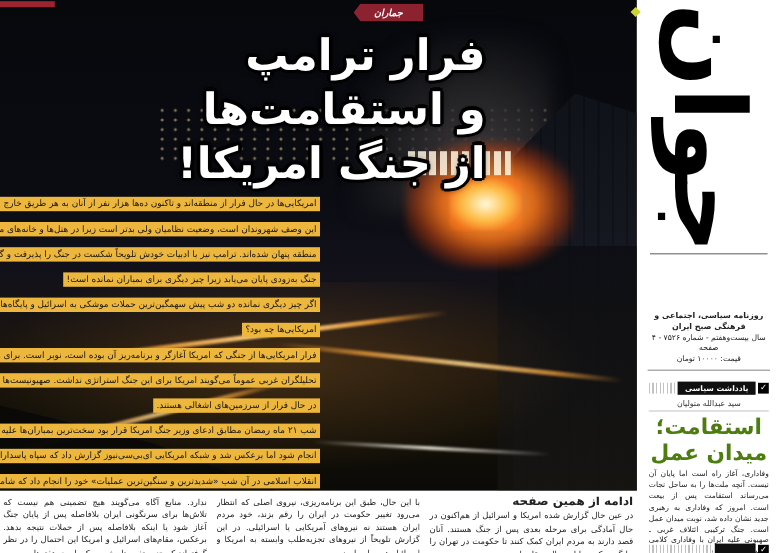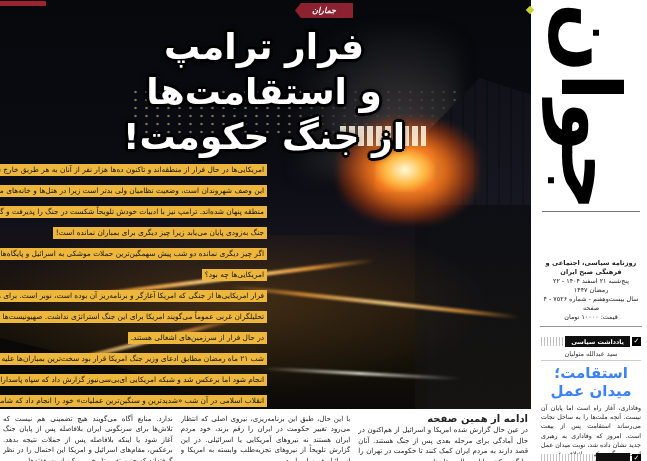--- a/index.html
+++ b/index.html
@@ -44,21 +44,21 @@
   
   .ribbon { position:absolute; left:295px; top:3px; width:58px; height:15px; background:#8c2130;
             clip-path:polygon(10% 0, 100% 0, 100% 100%, 10% 100%, 0 50%);
             color:#fff; font-size:8px; font-weight:bold; font-style:italic;
             display:flex; align-items:center; justify-content:center; direction:rtl; }
 
   
   .headline { position:absolute; right:126px; top:24px; direction:rtl; text-align:right; }
   .headline div { color:#fff; font-weight:bold; font-size:36px; line-height:45px; letter-spacing:-1px;
             text-shadow:-2px -2px 0 #000, 2px -2px 0 #000, -2px 2px 0 #000, 2px 2px 0 #000,
-                        0 3px 0 #000, 3px 0 0 #000, -3px 0 0 #000, 0 -3px 0 #000, 0 0 6px #000;text-align:center; }
+                        0 3px 0 #000, 3px 0 0 #000, -3px 0 0 #000, 0 -3px 0 #000, 0 0 6px #000; }
 
   
   .highlights { position:absolute; left:3px; top:157px; width:264px; direction:rtl; text-align:right; }
   .highlights .hl-line { margin-bottom:2px; white-space:nowrap; }
   .highlights .hl-line span { display:inline-block; background:#edb63c; color:#141414;
             font-size:7.4px; line-height:9.6px; padding:1px 3px; font-weight:500; }
 
   
   .banner { position:absolute; left:4px; top:363px; width:260px; text-align:center; direction:rtl;
             color:#ffc93a; font-size:18px; font-weight:bold; font-style:italic; letter-spacing:-.5px;
@@ -80,21 +80,21 @@
   .tagline-box { padding:4px 3px 4px; margin:0 5px; text-align:center; color:#222; border-bottom:1px solid #999; }
   .tagline-box .tag  { font-size:6.6px; font-weight:bold; line-height:9px;margin-top:43px; }
   .tagline-box .meta { font-size:6.4px; line-height:9px; }
   .section-row { display:flex; align-items:center; gap:2px; margin:9px 6px 3px; }
   .checkbox-icon { width:9px; height:9px; background:#000; color:#fff; font-size:7px; line-height:9px;
             text-align:center; flex:0 0 auto; }
   .label-box { background:#101010; color:#fff; font-size:6.4px; line-height:8px; padding:1.5px 6px;
             font-weight:bold; white-space:nowrap; min-height:11px; min-width:34px; text-align:center; }
   .hatch { flex:1; height:9px; background:repeating-linear-gradient(90deg,#c2c2c2 0 1px,#fff 1px 3px); }
   .author { text-align:center; font-size:6.5px; color:#333; margin:1px 0 2px; }
-  .note-title { text-align:center; font-weight:bold; font-size:15px; color:#3b82f6; margin:1px 6px 3px;
+  .note-title { text-align:center; font-weight:bold; font-size:18px; color:#4d7c0f; margin:1px 6px 3px;
             border-top:1px solid #ccc; padding-top:3px; }
   .note-body { font-size:6.3px; line-height:9.2px; text-align:justify; color:#222; margin:0 6px;
             height:141px; overflow:hidden; }
   .sidebar .section-row.bottom-row { position:absolute; left:0; right:0; bottom:-3px; margin:0 6px; }
 </style>
 </head>
 <body>
 
 <div class="page">
 
@@ -116,21 +116,21 @@
       <div class="top-edge-strip"></div>
     </div>
 
     <div class="ribbon">
       <span>جماران</span>
     </div>
 
     <div class="headline">
       <div>فرار ترامپ</div>
       <div>و استقامت‌ها</div>
-      <div>از جنگ حکومت!</div>
+      <div>از جنگ امریکا!</div>
     </div>
 
     <div class="highlights">
       <div class="hl-line"><span>امریکایی‌ها در حال فرار از منطقه‌اند و تاکنون ده‌ها هزار نفر از آنان به هر طریق خارج شده‌اند</span></div>
       <div class="hl-line"><span>این وصف شهروندان است، وضعیت نظامیان ولی بدتر است زیرا در هتل‌ها و خانه‌های مردم</span></div>
       <div class="hl-line"><span>منطقه پنهان شده‌اند. ترامپ نیز با ادبیات خودش تلویحاً شکست در جنگ را پذیرفت و گفت</span></div>
       <div class="hl-line"><span>جنگ به‌زودی پایان می‌یابد زیرا چیز دیگری برای بمباران نمانده است!</span></div>
       <div class="hl-line"><span>اگر چیز دیگری نمانده دو شب پیش سهمگین‌ترین حملات موشکی به اسرائیل و پایگاه‌های</span></div>
       <div class="hl-line"><span>امریکایی‌ها چه بود؟</span></div>
       <div class="hl-line"><span>فرار امریکایی‌ها از جنگی که امریکا آغازگر و برنامه‌ریز آن بوده است، نوبر است. برای همین</span></div>
@@ -162,21 +162,20 @@
 
   <div class="corner-ornament"></div>
 
   <div class="sidebar">
     <div class="logo-box">
       <div class="logo-text">جوان</div>
     </div>
 
     <div class="tagline-box">
       <div class="tag">روزنامه سیاسی، اجتماعی و فرهنگی صبح ایران</div>
-      <div class="meta">پنج‌شنبه ۲۱ اسفند ۱۴۰۴ - ۲۲ رمضان ۱۴۴۷</div>
       <div class="meta">سال بیست‌وهفتم - شماره ۷۵۲۶ - ۴ صفحه</div>
       <div class="meta">قیمت: ۱۰۰۰۰ تومان</div>
     </div>
 
     <div class="section-row">
       <span class="checkbox-icon">✓</span>
       <span class="label-box">یادداشت سیاسی</span>
       <span class="hatch"></span>
     </div>
 

